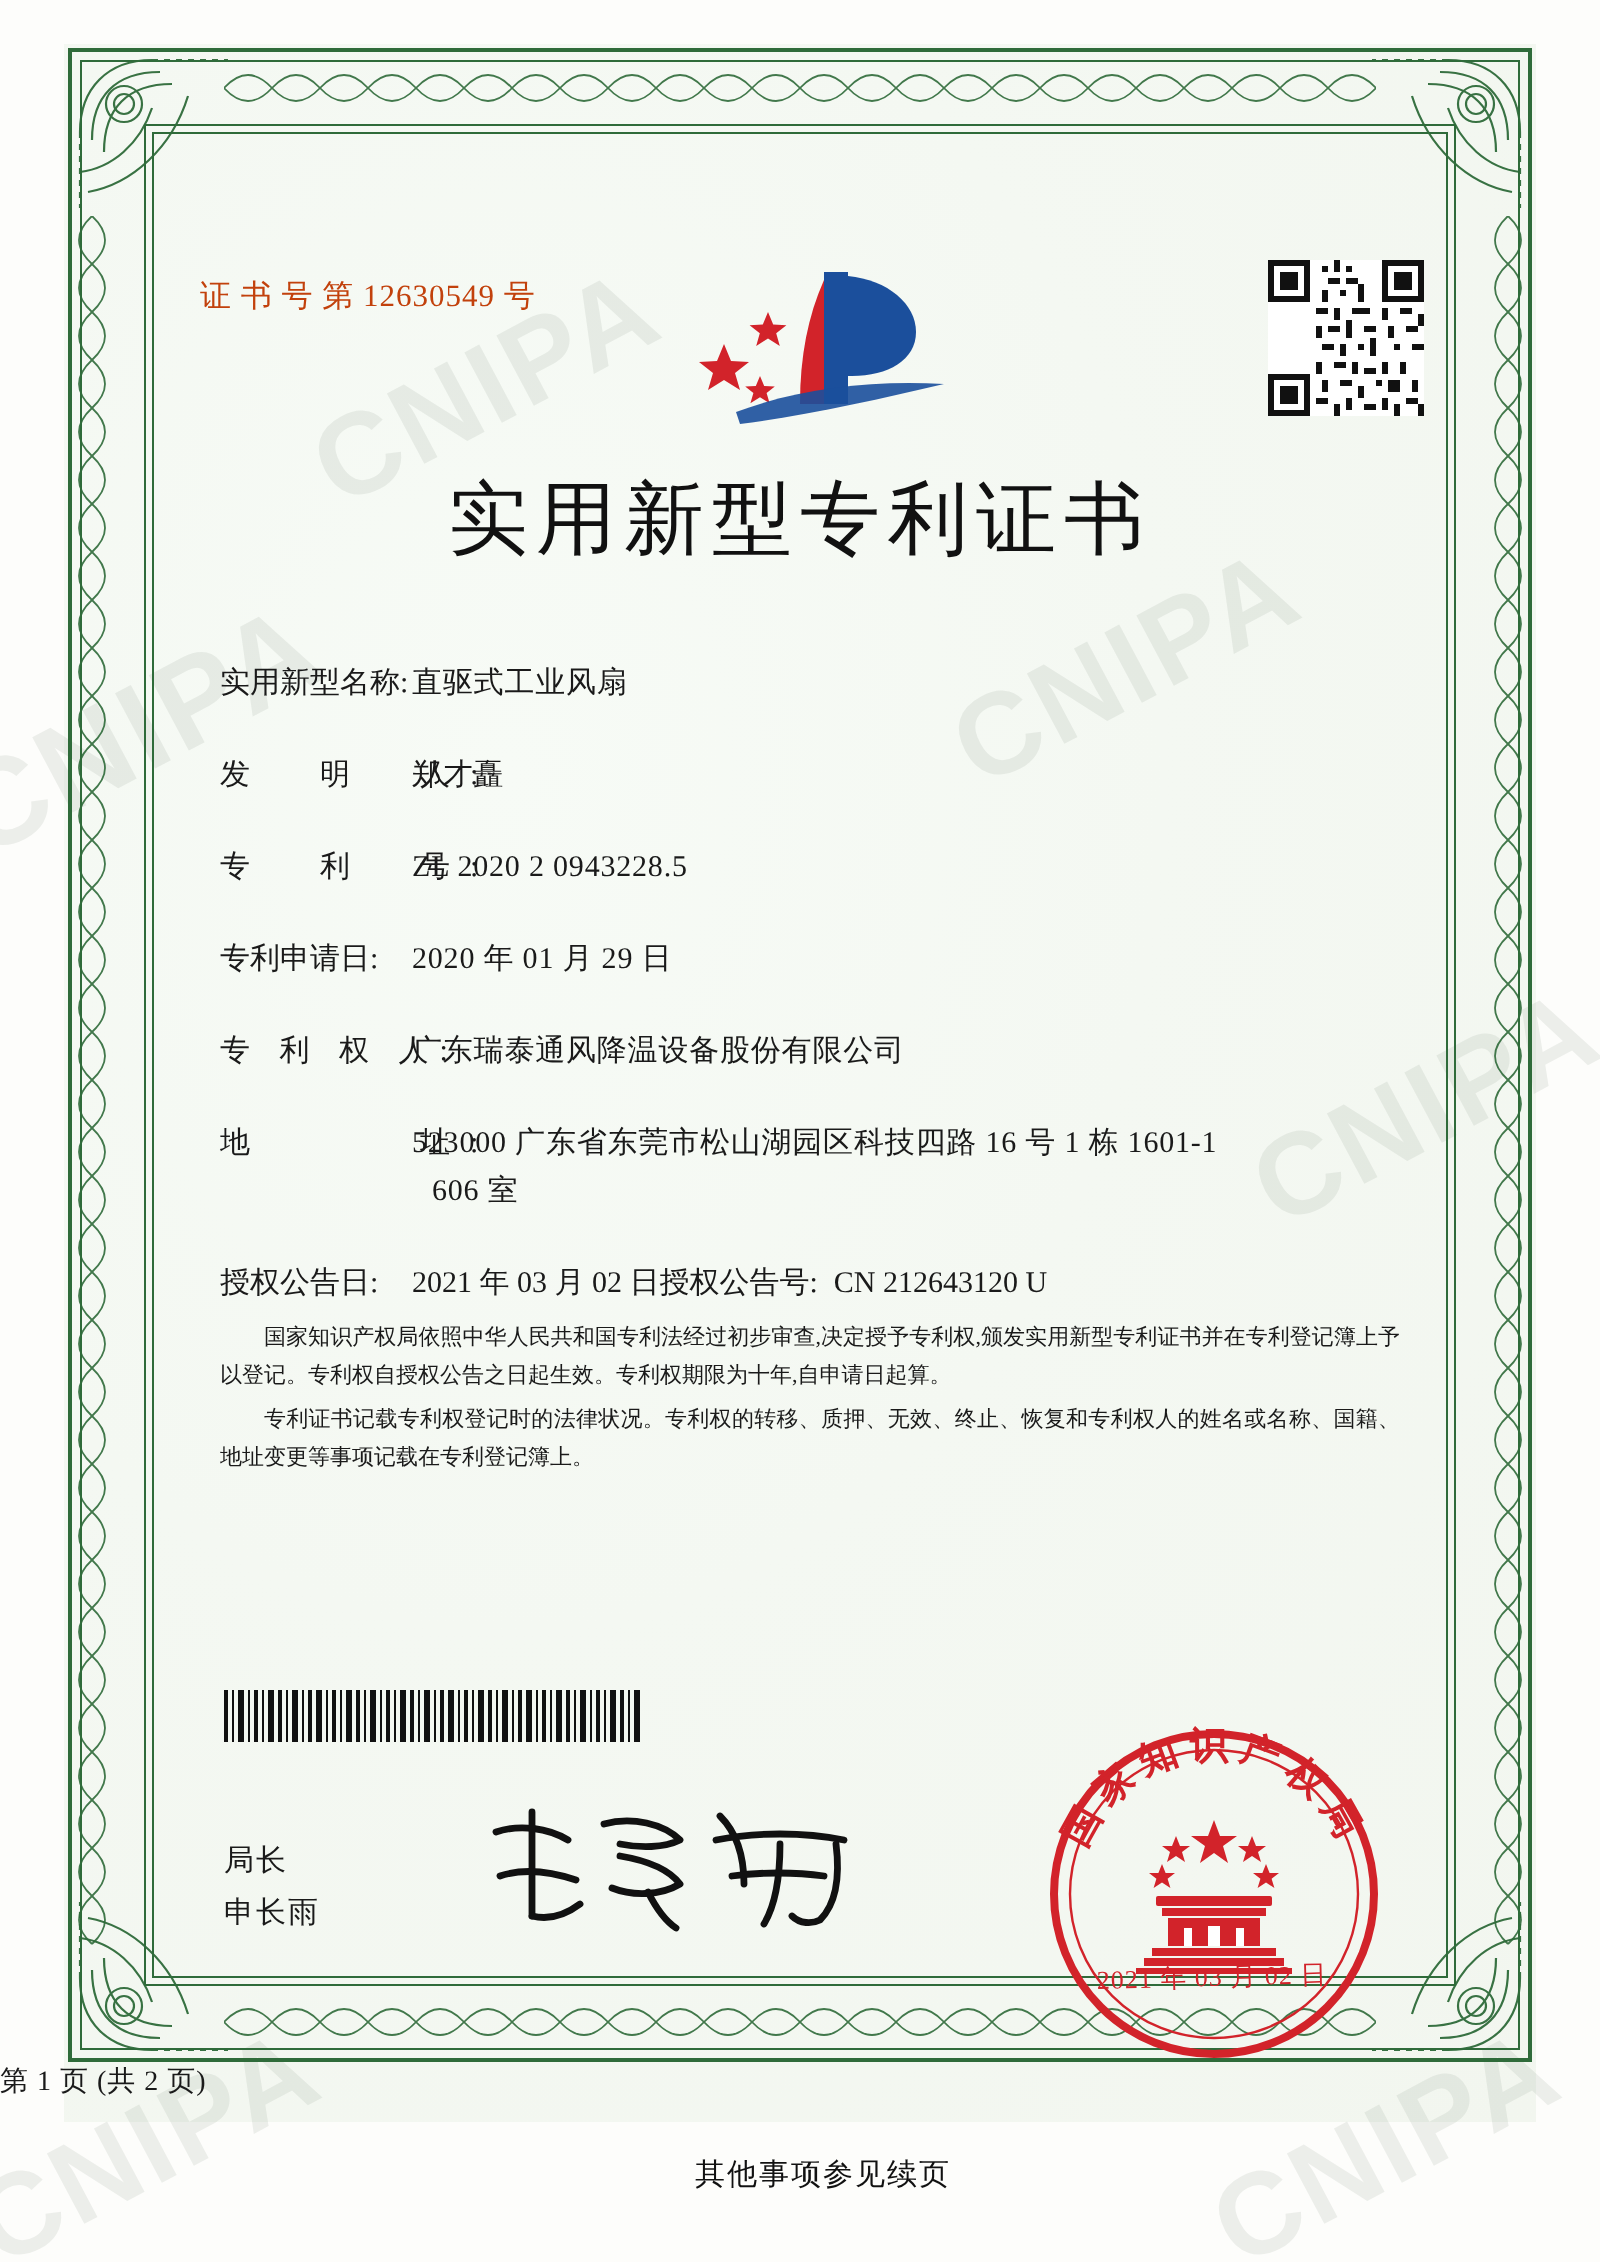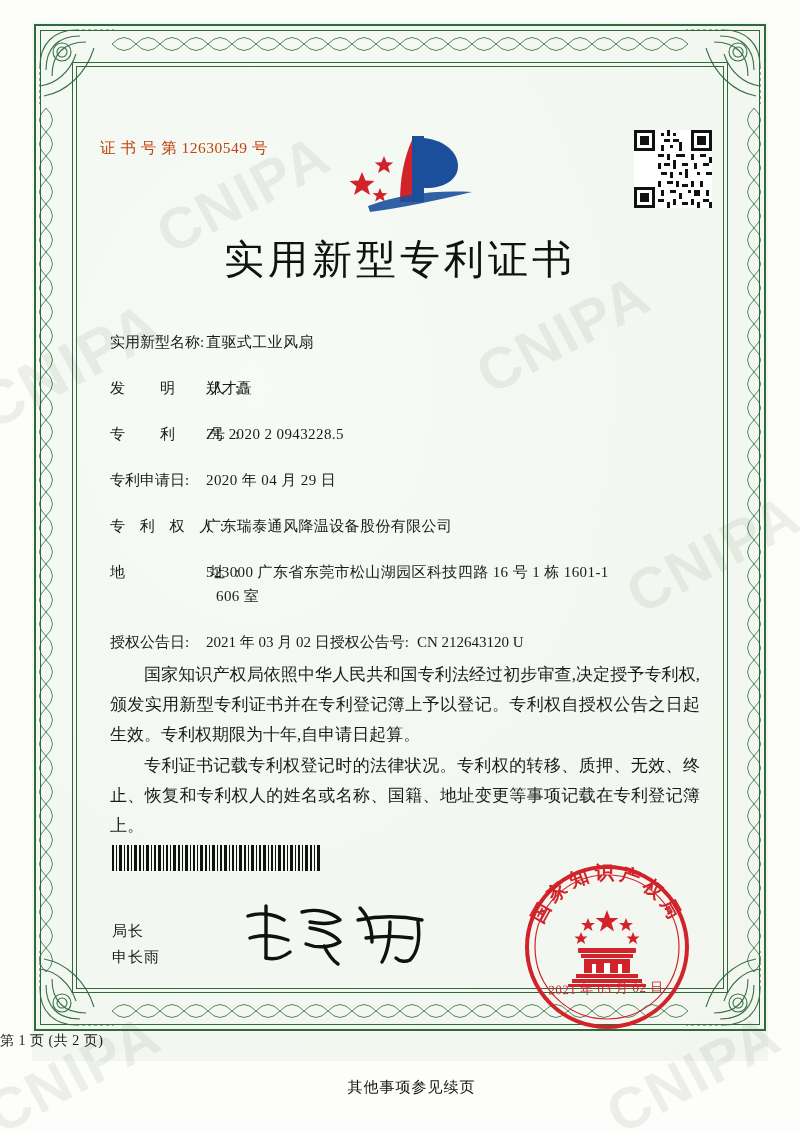--- a/index.html
+++ b/index.html
@@ -158,21 +158,21 @@
     margin-left: 8px;
     white-space: nowrap;
   }
 
   
   .paras {
     position: absolute;
     left: 110px;
     right: 100px;
     top: 660px;
-    font-size: 17px;
+    font-size: 11px;
     line-height: 1.75;
     text-align: justify;
   }
   .paras p {
     margin: 0 0 2px 0;
     text-indent: 2em;
   }
 
   
   .barcode {
@@ -461,21 +461,21 @@
       <div class="field-value">郑才矗</div>
     </div>
 
     <div class="field-row">
       <div class="field-label sp2">专　利　号:</div>
       <div class="field-value">ZL 2020 2 0943228.5</div>
     </div>
 
     <div class="field-row">
       <div class="field-label">专利申请日:</div>
-      <div class="field-value">2020 年 04 月 29 日</div>
+      <div class="field-value">2020 年 01 月 29 日</div>
     </div>
 
     <div class="field-row">
       <div class="field-label sp3">专 利 权 人:</div>
       <div class="field-value">广东瑞泰通风降温设备股份有限公司</div>
     </div>
 
     <div class="field-row">
       <div class="field-label sp2">地　　　址:</div>
       <div class="field-value">

